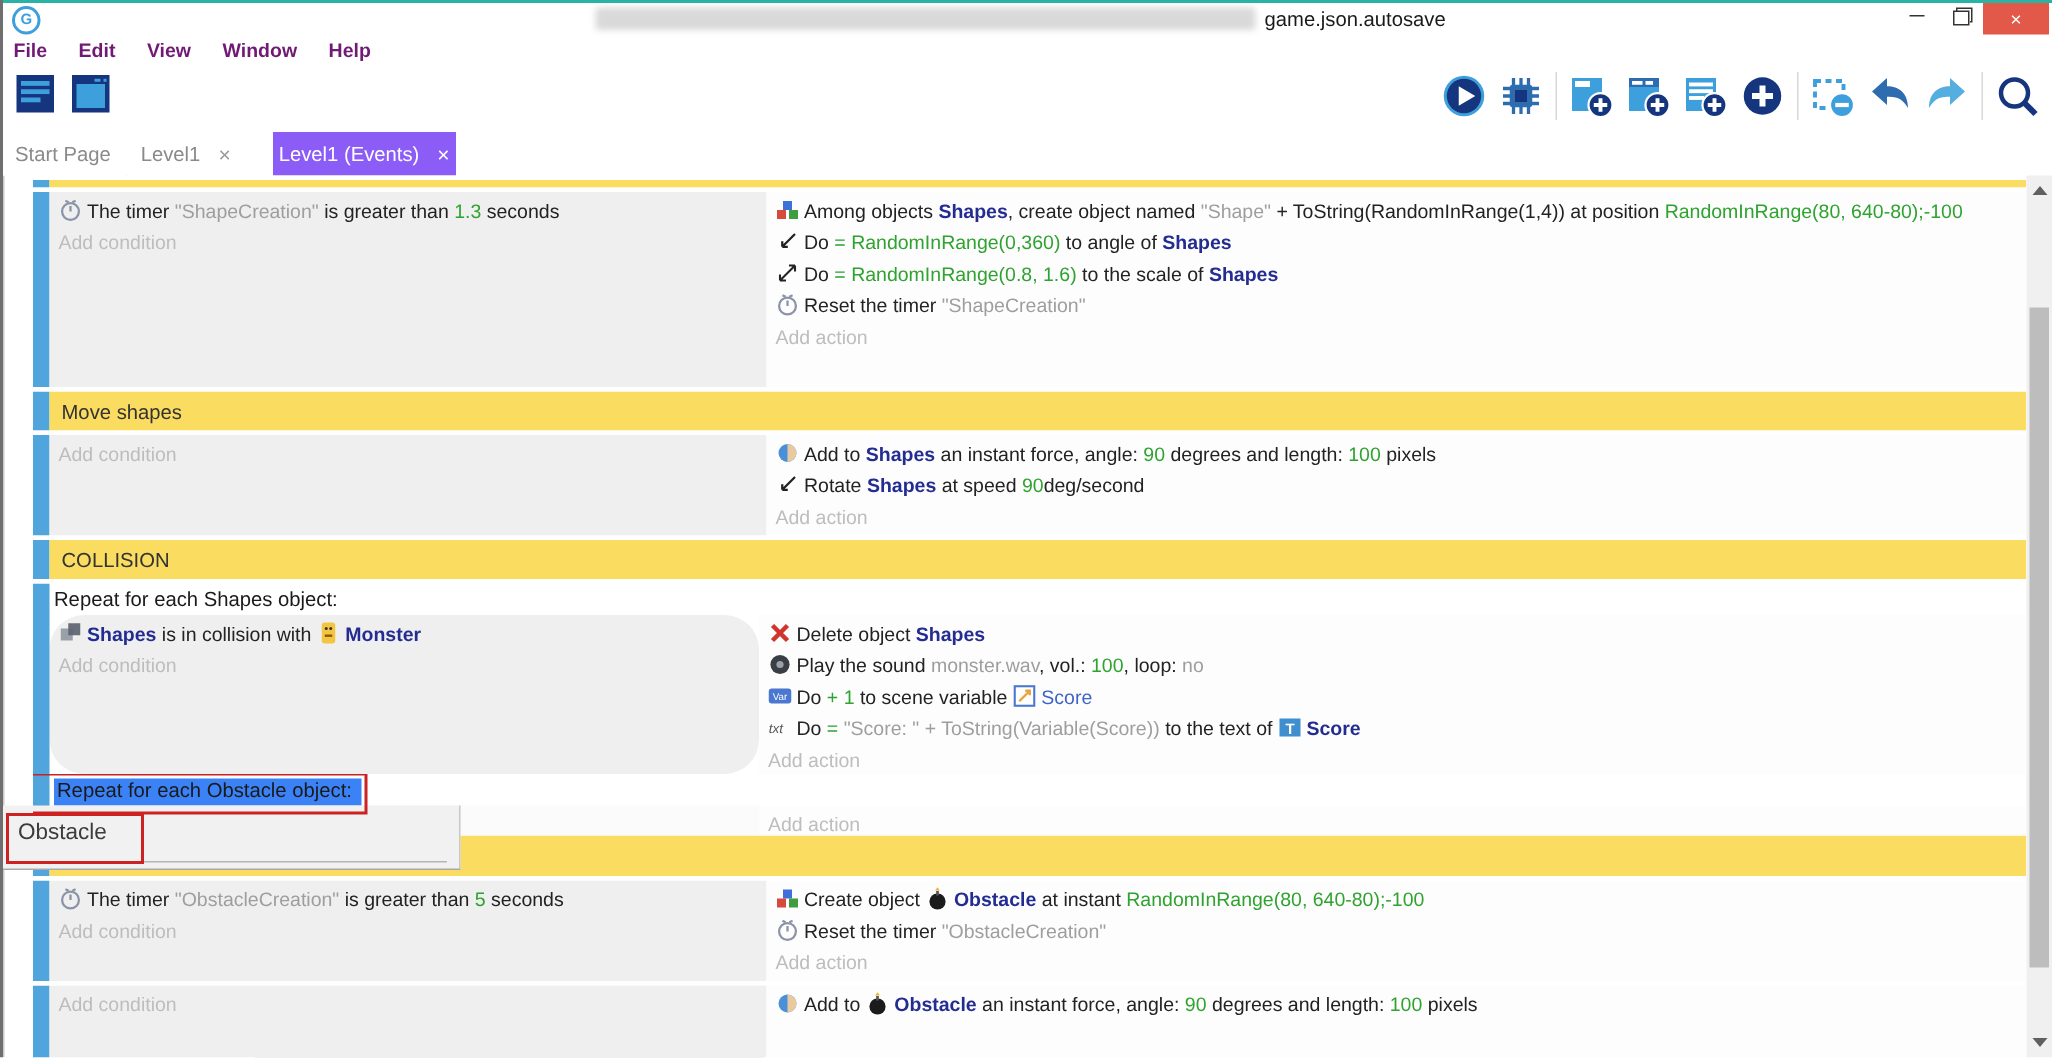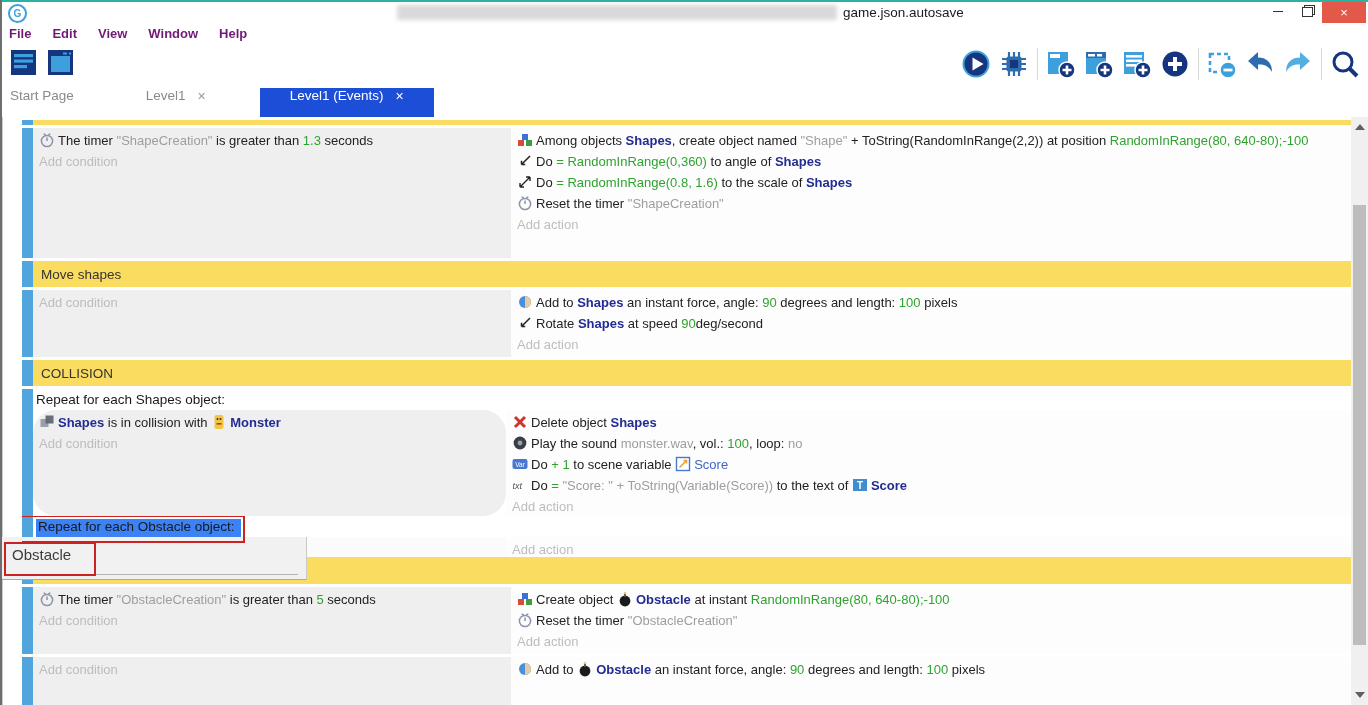--- a/index.html
+++ b/index.html
@@ -25,24 +25,24 @@
   
   .toolbar{position:absolute;top:44px;left:0;right:0;height:44px;background:#fff;}
   .tb-left{position:absolute;left:9px;top:4px;display:flex;gap:7px;align-items:center;}
   .tb-right{position:absolute;right:8px;top:4px;display:flex;gap:8px;align-items:center;}
   .tbi{width:30px;height:30px;}
   .tbi svg{width:30px;height:30px;display:block;}
   .tb-sep{width:1px;height:32px;background:#d8d8d8;}
   .tb-sep-l{position:absolute;left:84px;top:48px;width:1px;height:32px;background:#d8d8d8;}
   
   .tabbar{position:absolute;top:88px;left:0;right:0;height:29px;background:#fff;display:flex;align-items:stretch;}
-  .tab{display:flex;gap:12px;padding:0 30px;font-size:13.5px;color:#8a8a8a;}
+  .tab{display:flex;align-items:center;gap:12px;padding:0 4px;font-size:13.5px;color:#8a8a8a;}
   .tab .x{color:#9a9a9a;font-size:14px;}
   .tab.first{padding-left:10px;margin-right:12px;}
-  .tab.active{background:#1d4ed8;color:#fff;margin-left:24px;}
+  .tab.active{background:#8b5cf6;color:#fff;margin-left:24px;}
   .tab.active .x{color:#fff;}
   
   .events{position:absolute;top:117px;left:0;bottom:0;right:17px;background:#fff;overflow:hidden;}
   .ruler{position:absolute;left:2px;top:0;bottom:0;width:1px;background:#cacaca;}
   .row{position:relative;margin-left:22px;display:flex;}
   .row.tick::before{content:"";position:absolute;left:-20px;top:50%;width:20px;border-top:1px solid #cacaca;}
   .row.gap3{margin-top:3px;}
   .bar{width:11px;background:#4fa5dc;flex:0 0 11px;}
   .comment-body{flex:1;background:#fadc60;font-size:13.5px;color:#333;display:flex;align-items:center;padding-left:8px;}
   .cond{flex:0 0 472px;background:#efefef;padding:2px 0 0 6px;box-sizing:content-box;overflow:hidden;}
@@ -228,21 +228,21 @@
                 <path d="M8 9V5.4" stroke="#8a93a8" stroke-width="1.5"></path>
                 <path d="M4.6 1.8l2.2 1M11.4 1.8l-2.2 1" stroke="#8a93a8" stroke-width="1.4"></path>
               </svg></span><span>The timer </span><span class="q">"ShapeCreation"</span><span> is greater than </span><span class="g">1.3</span><span> seconds</span></div>
           <div class="ln ph">Add condition</div>
         </div>
         <div class="act">
           <div class="ln"><span class="ic"><svg viewBox="0 0 16 16">
                 <rect x="5" y="2" width="6" height="6" fill="#3f6fd8"></rect>
                 <rect x="1" y="8" width="6" height="6" fill="#d84b3c"></rect>
                 <rect x="9" y="8" width="6" height="6" fill="#3f9d3f"></rect>
-              </svg></span><span>Among objects </span><span class="obj">Shapes</span><span>, create object named </span><span class="q">"Shape"</span><span> + ToString(RandomInRange(2,2)) at position </span><span class="g">RandomInRange(80, 640-80);-100</span></div>
+              </svg></span><span>Among objects </span><span class="obj">Shapes</span><span>, create object named </span><span class="q">"Shape"</span><span> + ToString(RandomInRange(1,4)) at position </span><span class="g">RandomInRange(80, 640-80);-100</span></div>
           <div class="ln"><span class="ic"><svg viewBox="0 0 16 16">
                 <path d="M13 3L4.5 11.5M4.5 11.5V7.8M4.5 11.5h3.7" stroke="#222" stroke-width="1.5" fill="none"></path>
               </svg></span><span>Do </span><span class="g">= RandomInRange(0,360)</span><span> to angle of </span><span class="obj">Shapes</span></div>
           <div class="ln"><span class="ic"><svg viewBox="0 0 16 16">
                 <path d="M3 13L13 3M3 13V9M3 13h4M13 3v4M13 3H9" stroke="#222" stroke-width="1.4" fill="none"></path>
               </svg></span><span>Do </span><span class="g">= RandomInRange(0.8, 1.6)</span><span> to the scale of </span><span class="obj">Shapes</span></div>
           <div class="ln"><span class="ic"><svg viewBox="0 0 16 16">
                 <circle cx="8" cy="9" r="5.6" fill="none" stroke="#8a93a8" stroke-width="1.5"></circle>
                 <path d="M8 9V5.4" stroke="#8a93a8" stroke-width="1.5"></path>
                 <path d="M4.6 1.8l2.2 1M11.4 1.8l-2.2 1" stroke="#8a93a8" stroke-width="1.4"></path>

